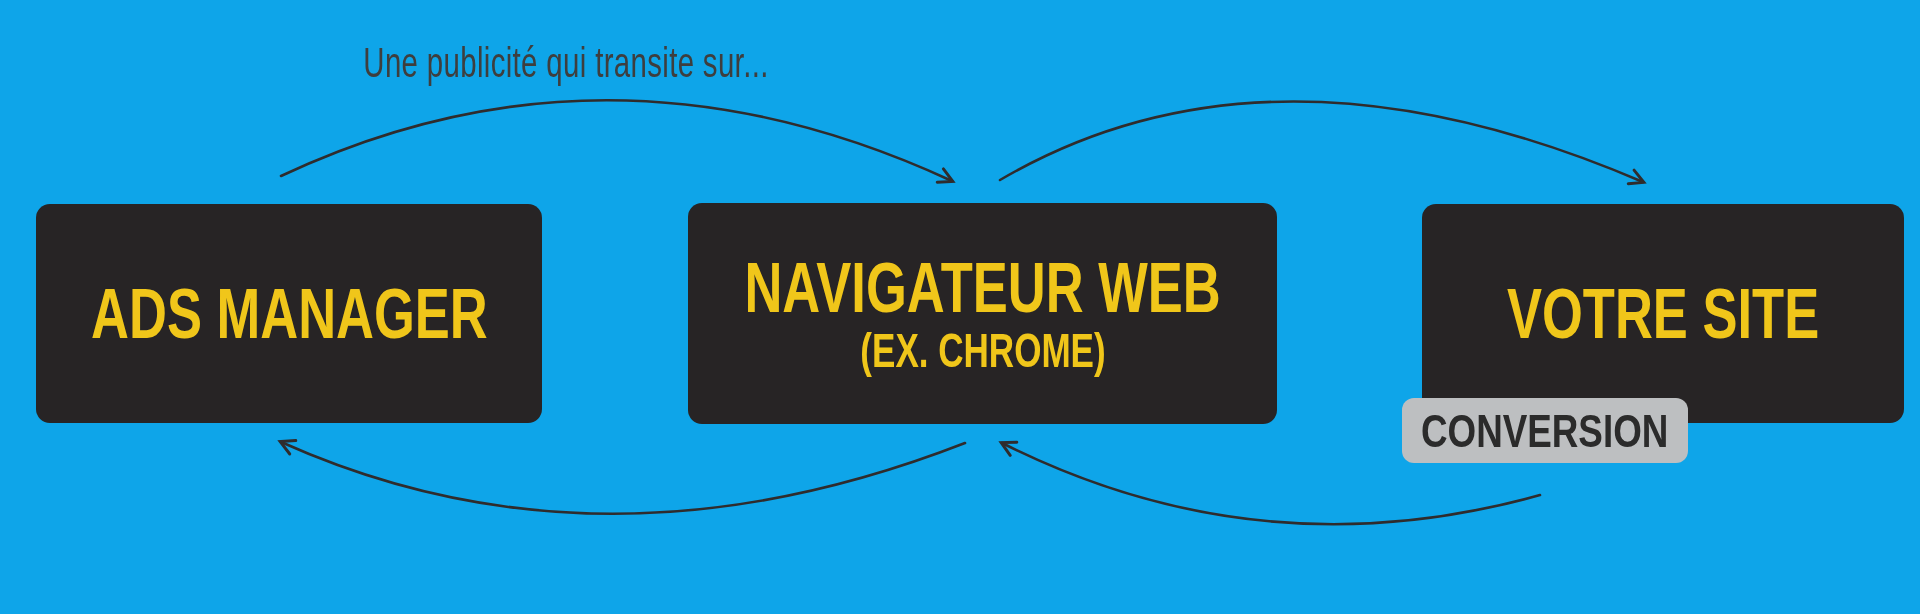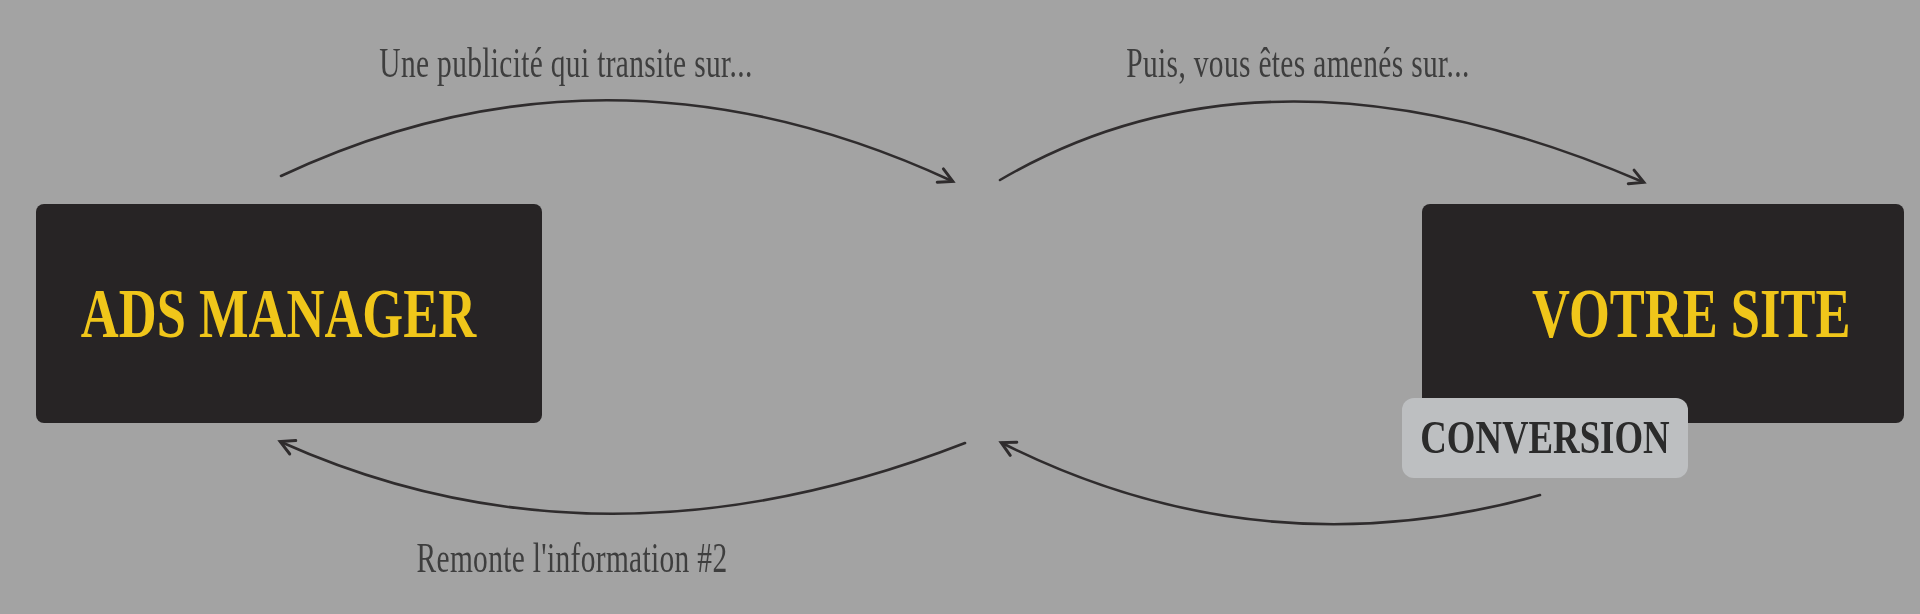--- a/index.html
+++ b/index.html
@@ -4,43 +4,42 @@
 <style>
   html, body { margin: 0; padding: 0; }
   body {
     font-family: "Liberation Sans", sans-serif;
     background: #ffffff;
   }
   .stage {
     position: relative;
     width: 1920px;
     height: 614px;
-    background: #a3a3a3;
+    background: #0ea5e9;
     overflow: hidden;
-    font-family: Liberation Serif, serif;
   }
   svg.arrows {
     position: absolute;
     left: 0; top: 0;
     width: 1920px; height: 614px;
     pointer-events: none;
   }
   .arc {
     fill: none;
     stroke: #2f2c2d;
     stroke-width: 2.6;
     stroke-linecap: round;
   }
   .node {
     position: absolute;
     background: #272425;
-    border-radius: 8px;
+    border-radius: 14px;
     display: flex;
     flex-direction: column;
-    align-items: flex-end;
+    align-items: center;
     justify-content: center;
     gap: 4px;
     z-index: 1;
   }
   .node-ads    { left: 36px;   top: 204px; width: 506px; height: 219px; }
   .node-browser{ left: 688px;  top: 203px; width: 589px; height: 221px; }
   .node-site   { left: 1422px; top: 204px; width: 482px; height: 219px; }
   .node-title {
     color: #f0c61a;
     font-size: 70px;
@@ -56,21 +55,21 @@
     font-size: 48px;
     font-weight: bold;
     line-height: 1;
     white-space: nowrap;
     display: inline-block;
     transform: scaleX(0.73);
   }
   .badge {
     position: absolute;
     left: 1402px; top: 398px;
-    width: 286px; height: 80px;
+    width: 286px; height: 65px;
     background: #bdbfc1;
     border-radius: 12px;
     display: flex;
     align-items: center;
     justify-content: center;
     z-index: 2;
   }
   .badge-text {
     color: #2b2b2b;
     font-size: 46px;
@@ -112,31 +111,29 @@
     </defs>
     <path class="arc" d="M 281 176 Q 608 22 952 181" marker-end="url(#ah)"></path>
     <path class="arc" d="M 1000 180 Q 1270 22 1643 182" marker-end="url(#ah)"></path>
     <path class="arc" d="M 965 443 Q 600 585 281 442" marker-end="url(#ah)"></path>
     <path class="arc" d="M 1540 495 Q 1261 573 1002 443" marker-end="url(#ah)"></path>
   </svg>
 
   <div class="edge-label label-top-left">
     <span class="squeeze">Une publicité qui transite sur...</span>
   </div>
-  <div class="edge-label label-top-right">
-    <span class="squeeze">Puis, vous êtes amenés sur...</span>
-  </div>
-  <div class="edge-label label-bottom-left">
-    <span class="squeeze">Remonte l'information #2</span>
-  </div>
 
   <div class="node node-ads">
     <span class="node-title">ADS MANAGER</span>
   </div>
 
+  <div class="node node-browser">
+    <span class="node-title">NAVIGATEUR WEB</span>
+    <span class="node-subtitle">(EX. CHROME)</span>
+  </div>
 
   <div class="node node-site">
     <span class="node-title">VOTRE SITE</span>
   </div>
 
   <div class="badge">
     <span class="badge-text">CONVERSION</span>
   </div>
 
 </div>

